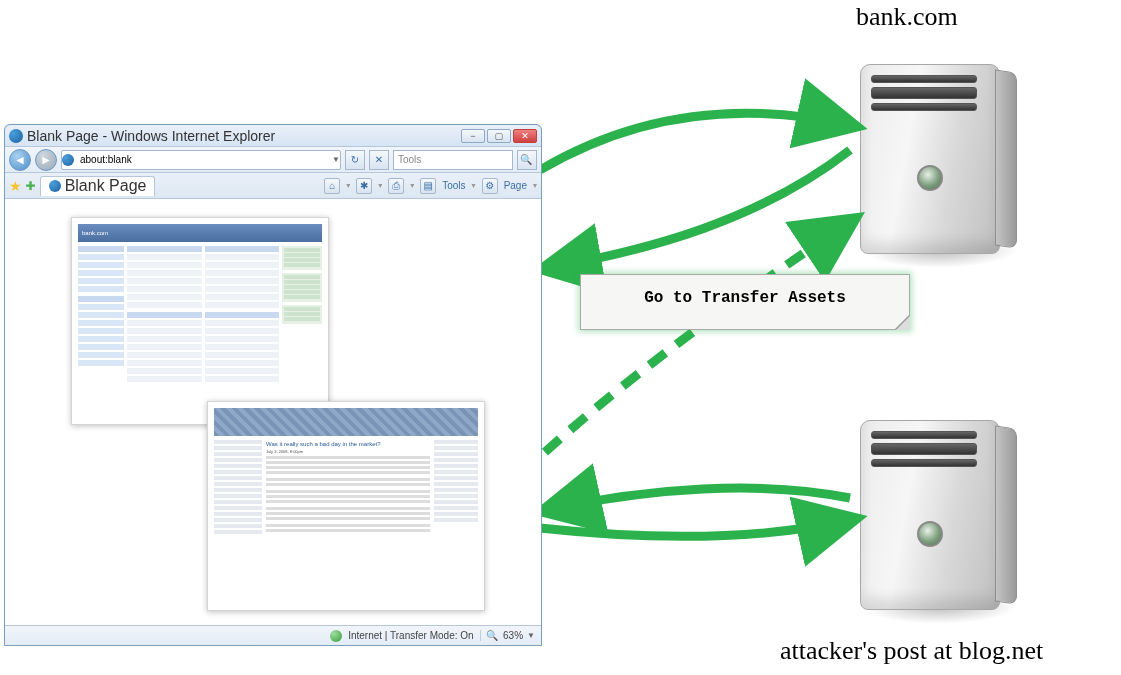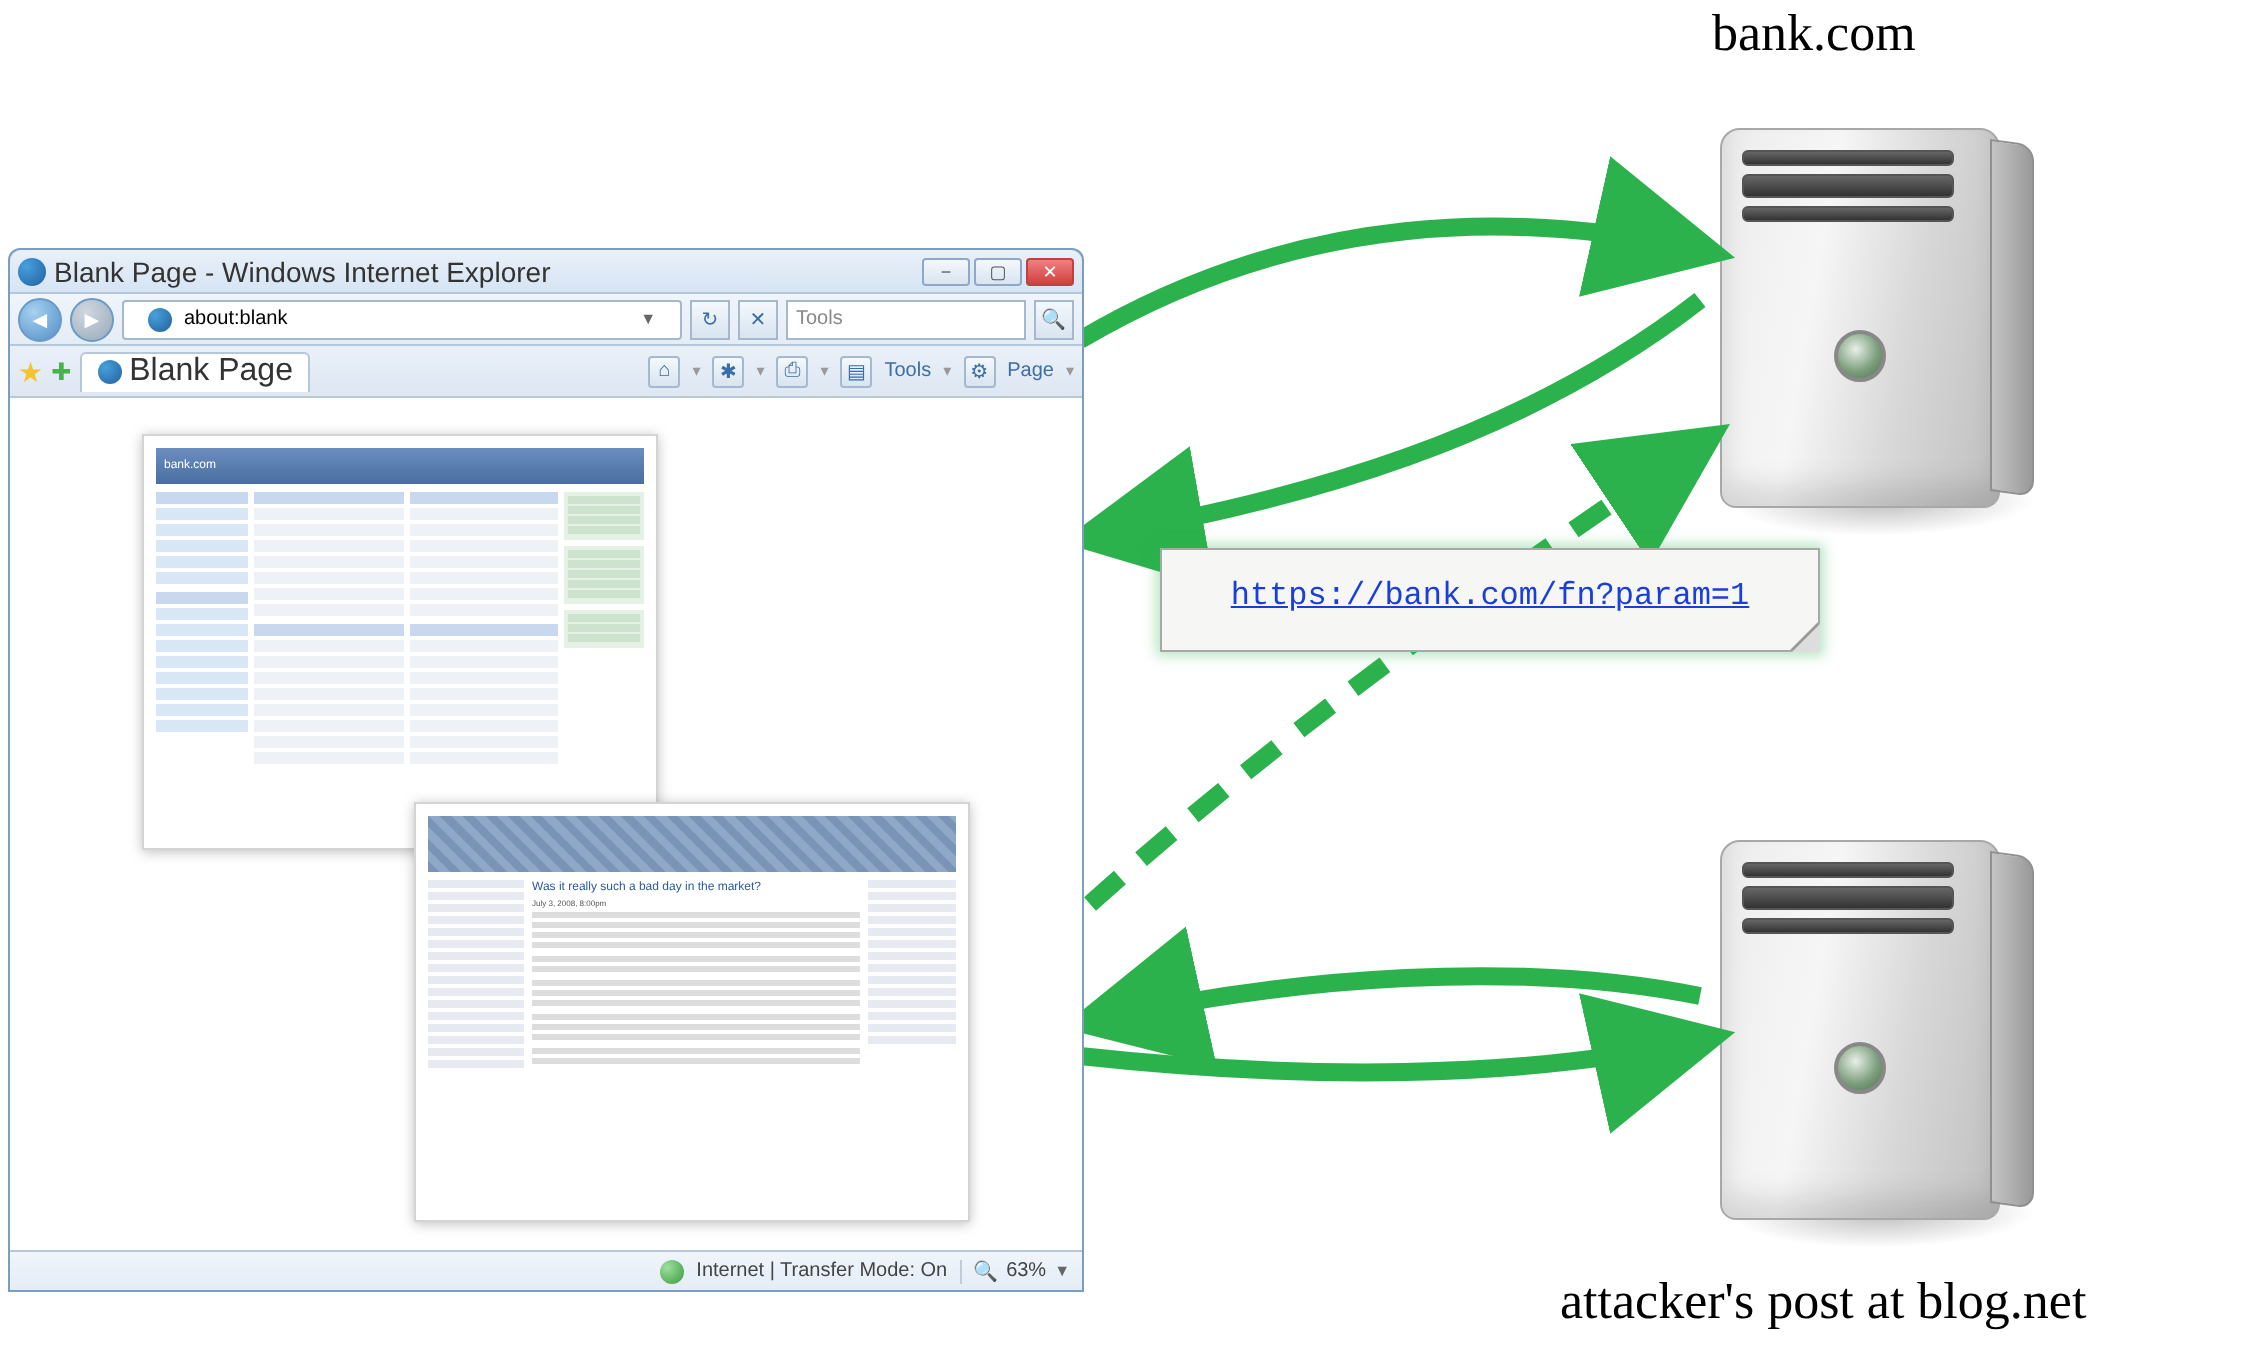--- a/index.html
+++ b/index.html
@@ -70,21 +70,21 @@
     border-radius: 50%;
     background: radial-gradient(circle at 35% 30%, #a8d0f0, #5090c8);
     border: 1px solid #6a9ac8;
     display: flex; align-items: center; justify-content: center;
     color: #fff; font-size: 12px;
   }
   .addrbar {
     flex: 1; height: 20px;
     background: #fff; border: 1px solid #a8b8cc;
     border-radius: 2px;
-    display: flex; align-items: center; padding: 0 12px;
+    display: flex; align-items: center; padding: 0 0;
     gap: 4px;
   }
   .addr-icon {
     width: 12px; height: 12px;
     background: radial-gradient(circle at 30% 30%, #48a0dc, #2060a0);
     border-radius: 50%;
   }
   .addrbar input {
     border: none; outline: none; flex: 1;
     font-size: 10px; background: transparent;
@@ -298,21 +298,21 @@
   <path d="M 540 170 C 650 105, 760 105, 850 125" stroke="#2bb24c" stroke-width="9" fill="none" marker-end="url(#ah)"></path>
   <path d="M 850 150 C 760 220, 650 250, 548 268" stroke="#2bb24c" stroke-width="9" fill="none" marker-end="url(#ah)"></path>
 
   <path d="M 540 528 C 650 540, 760 540, 850 520" stroke="#2bb24c" stroke-width="9" fill="none" marker-end="url(#ah)"></path>
   <path d="M 850 498 C 760 480, 648 488, 548 510" stroke="#2bb24c" stroke-width="9" fill="none" marker-end="url(#ah)"></path>
 
   <path d="M 520 475 C 600 400, 700 322, 850 222" stroke="#2bb24c" stroke-width="9" fill="none" stroke-dasharray="20 14" marker-end="url(#ah)"></path>
 </svg>
 
 <div class="note">
-  <a href="#">https://bank.com/fn?param=1</a>
+  <div class="t1">Go to Transfer Assets</div>
 </div>
 
 <div class="ie-window">
   <div class="ie-titlebar">
     <div class="ie-title-icon"></div>
     <div class="ie-title-text">Blank Page - Windows Internet Explorer</div>
     <div class="winbtn-wrap">
       <div class="winbtn">−</div>
       <div class="winbtn">▢</div>
       <div class="winbtn close">✕</div>

